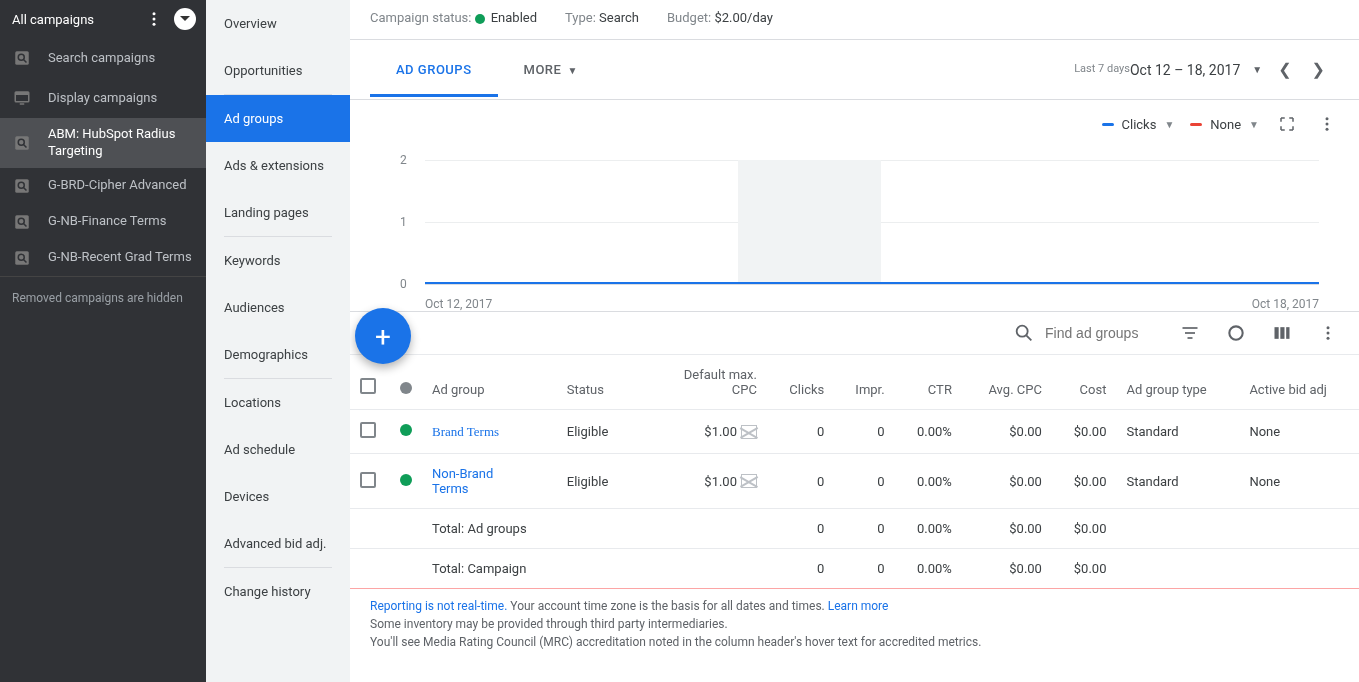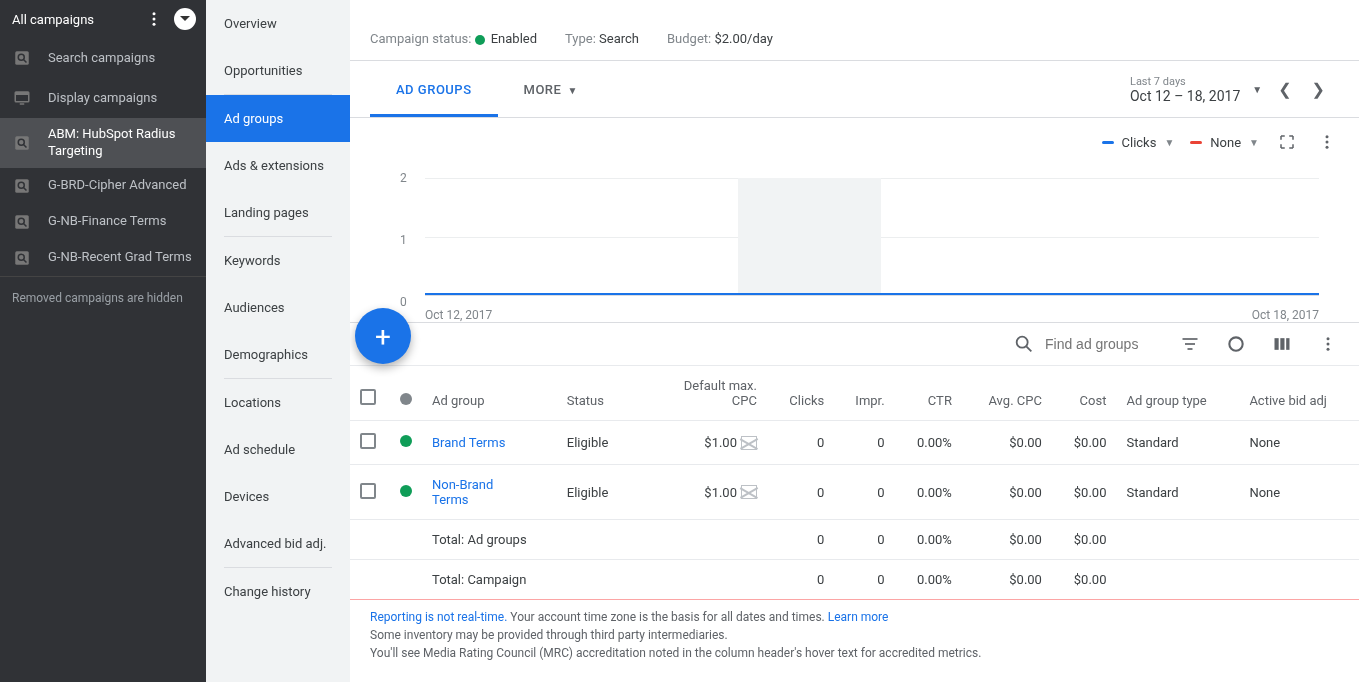--- a/index.html
+++ b/index.html
@@ -19,31 +19,31 @@
   .sd-icon svg { width: 18px; height: 18px; }
   .sd-section-label { padding: 14px 12px 10px; font-size: 12px; color: #9aa0a6; border-top:1px solid #444;}
   .sd-footer { padding: 14px 12px; font-size: 12px; color: #9aa0a6; border-top:1px solid #444;}
   
   .sidebar-light { width: 144px; background: #f1f3f4; flex-shrink:0; display:flex;flex-direction:column;}
   .sl-item { padding: 16px 18px; font-size: 13px; color: #3c4043; cursor:pointer;}
   .sl-item.active { background: #1a73e8; color: #fff;}
   .sl-divider { border-top:1px solid #dadce0; margin: 0 18px;}
   
   .main { flex:1; display:flex; flex-direction:column; overflow:hidden; position:relative;}
-  .status-bar { padding: 10px 20px 14px; font-size:13px; color:#5f6368; display:flex; gap:28px; align-items:center; border-bottom:1px solid #dadce0;margin-top:21px;}
+  .status-bar { padding: 10px 20px 14px; font-size:13px; color:#5f6368; display:flex; gap:28px; align-items:center; border-bottom:1px solid #dadce0;}
   .status-bar .lbl{color:#80868b;}
   .status-bar .val{color:#3c4043;}
   .green-dot{width:10px;height:10px;border-radius:50%;background:#0f9d58;display:inline-block;margin-right:6px;vertical-align:middle;}
   .tabs-row { display:flex; align-items:center; padding: 0 20px; border-bottom:1px solid #dadce0; height:60px;}
   .tab { padding: 20px 26px; font-size:13px; font-weight:500; color:#5f6368; cursor:pointer; letter-spacing:0.5px; position:relative;}
   .tab.active{ color:#1a73e8;}
   .tab.active::after{content:"";position:absolute;left:0;right:0;bottom:0;height:3px;background:#1a73e8;}
   .tab .caret{ margin-left:6px; font-size:10px;}
   .date-picker{margin-left:auto; padding-right:10px; display:flex;align-items:center;gap:12px;}
-  .date-picker .block{display:flex;flex-direction:column;align-items:flex-start; cursor:pointer;}
+  .date-picker .block{display:flex;align-items:flex-start; cursor:pointer;}
   .date-picker .small{font-size:11px;color:#80868b;}
   .date-picker .big{font-size:14px;color:#3c4043;}
   .date-picker .caret{font-size:10px;color:#5f6368;}
   .date-nav{color:#5f6368;cursor:pointer;font-size:16px;padding:4px;}
   
   .chart-controls{display:flex;justify-content:flex-end;align-items:center;gap:16px;padding:12px 20px 0;}
   .metric-sel{display:flex;align-items:center;gap:8px;cursor:pointer;font-size:13px;color:#3c4043;}
   .metric-sel .swatch{width:12px;height:3px;border-radius:2px;}
   .metric-sel .caret{font-size:10px;color:#80868b;}
   .icon-btn{width:24px;height:24px;display:flex;align-items:center;justify-content:center;cursor:pointer;color:#5f6368;}
@@ -298,21 +298,21 @@
         <th>Avg. CPC</th>
         <th>Cost</th>
         <th class="left">Ad group type</th>
         <th class="left">Active bid adj</th>
       </tr>
     </thead>
     <tbody id="tbody">
         <tr>
           <td class="left"><span class="chk"></span></td>
           <td class="left"><span class="status-dot" style="background:#0f9d58"></span></td>
-          <td class="left"><span class="link" style="display:inline-block;max-width:90px;white-space:normal;">Brand Terms</span></td>
+          <td class="left"><span class="link" style="display:inline-block;max-width:90px;white-space:normal;font-family:Liberation Serif, serif;">Brand Terms</span></td>
           <td class="left">Eligible</td>
           <td><span class="bid-cell">$1.00 <span class="bid-x"></span></span></td>
           <td>0</td>
           <td>0</td>
           <td>0.00%</td>
           <td>$0.00</td>
           <td>$0.00</td>
           <td class="left">Standard</td>
           <td class="left">None</td>
         </tr>

